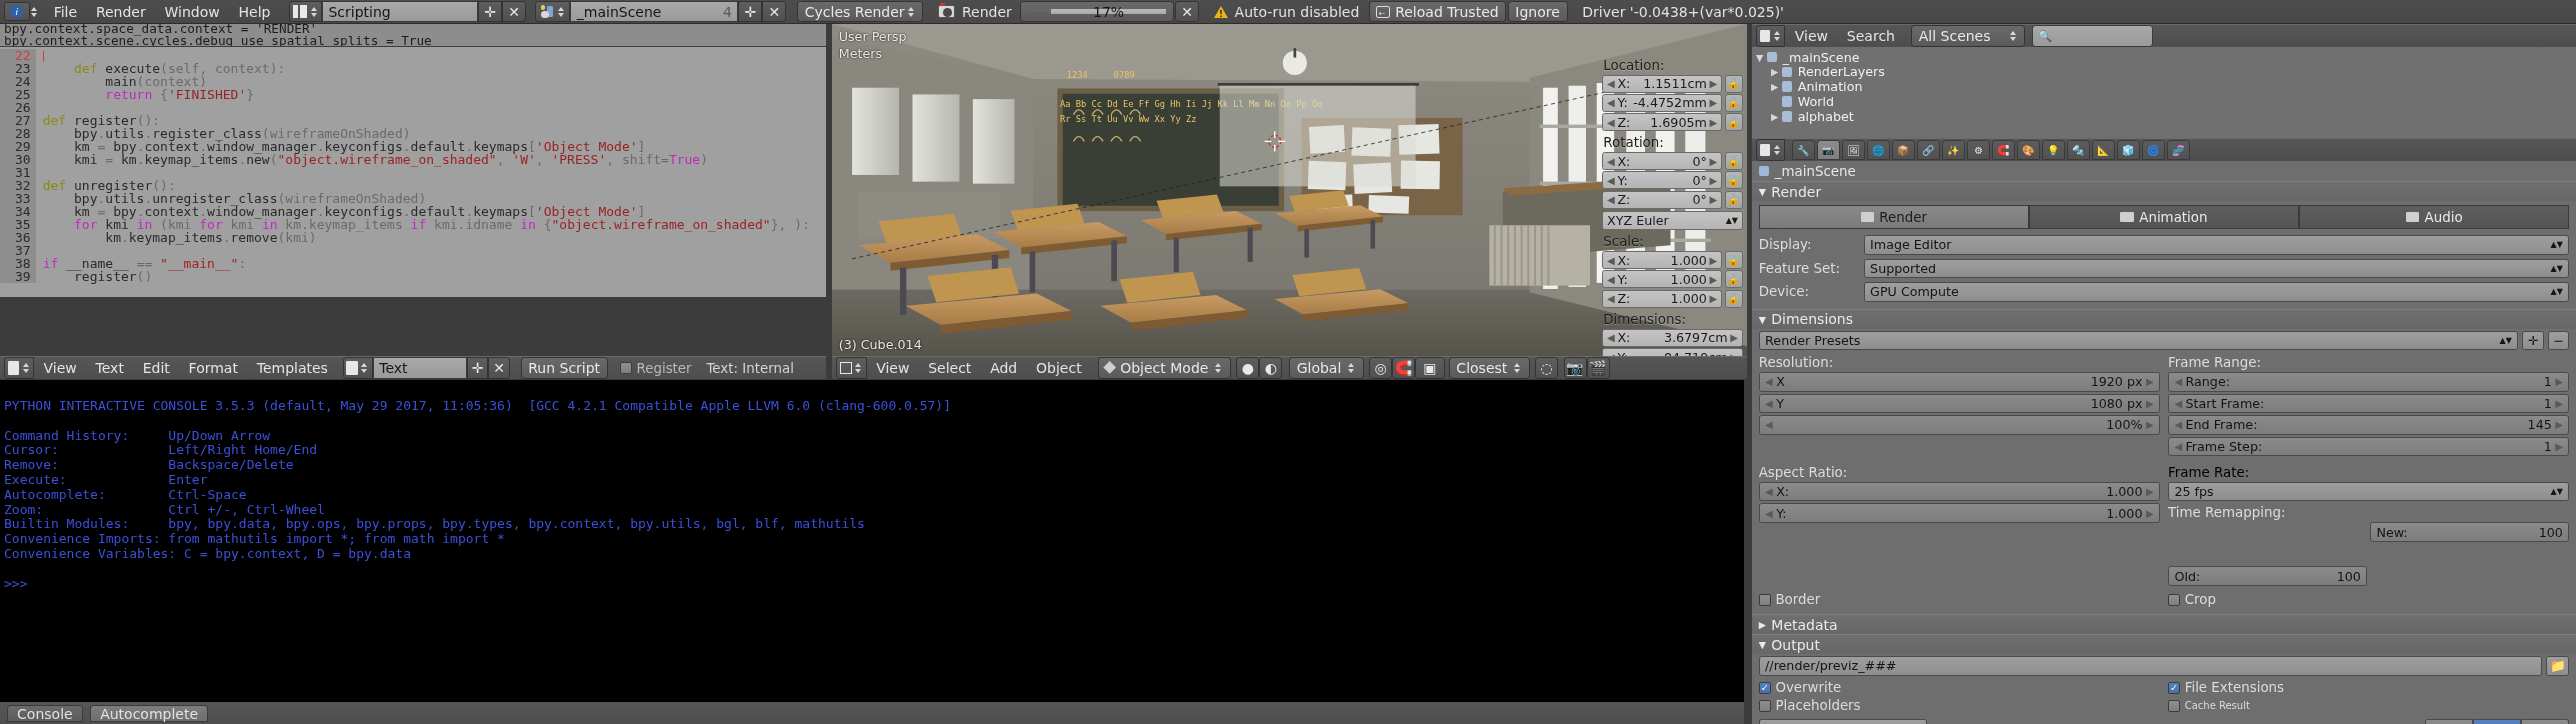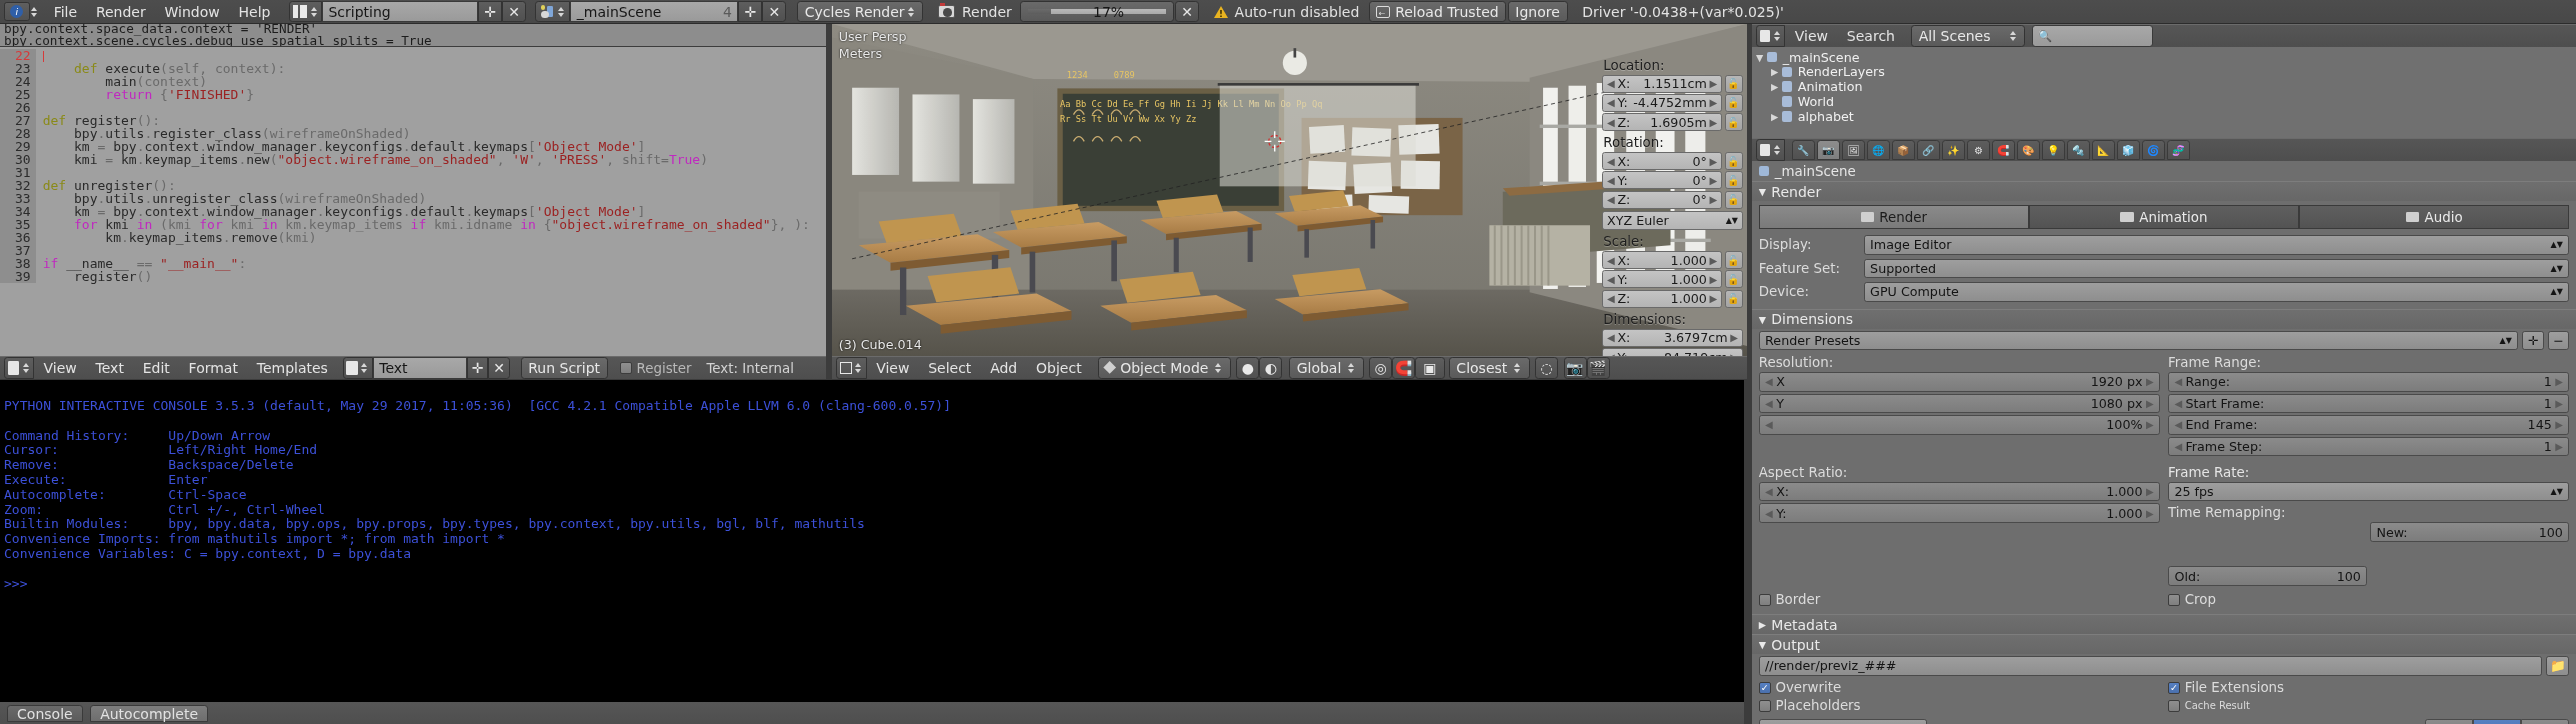--- a/index.html
+++ b/index.html
@@ -210,21 +210,21 @@
     <span>Ignore</span>
   </div>
   <span style="margin-left:14.8px;">Driver '-0.0438+(var*0.025)'</span>
 </div>
 
 <div id="infostrip">
   <div>bpy.context.space_data.context = 'RENDER'</div>
   <div style="margin-top:1.3px;">bpy.context.scene.cycles.debug_use_spatial_splits = True</div>
 </div>
 
-<div class="pane" id="texted" style="top:47px;height:309px;">
+<div class="pane" id="texted" style="top:47px;height:250px;">
   <div class="codewrap" id="codewrap">
       <div class="cl"><span class="ln cur">22</span><span class="code"><span class="cur-caret"></span></span></div>
       <div class="cl"><span class="ln">23</span><span class="code"><span>    </span><span class="kw">def</span><span> execute</span><span class="bi">(self, context):</span></span></div>
       <div class="cl"><span class="ln">24</span><span class="code"><span>        main</span><span class="bi">(context)</span></span></div>
       <div class="cl"><span class="ln">25</span><span class="code"><span>        </span><span class="kw2">return</span><span class="bi"> {</span><span class="str">'FINISHED'</span><span class="bi">}</span></span></div>
       <div class="cl"><span class="ln">26</span><span class="code"></span></div>
       <div class="cl"><span class="ln">27</span><span class="code"><span class="kw">def</span><span> register</span><span class="bi">():</span></span></div>
       <div class="cl"><span class="ln">28</span><span class="code"><span>    bpy</span><span class="bi">.</span><span>utils</span><span class="bi">.</span><span>register_class</span><span class="bi">(wireframeOnShaded)</span></span></div>
       <div class="cl"><span class="ln">29</span><span class="code"><span>    km </span><span class="bi">= </span><span>bpy</span><span class="bi">.</span><span>context</span><span class="bi">.</span><span>window_manager</span><span class="bi">.</span><span>keyconfigs</span><span class="bi">.</span><span>default</span><span class="bi">.</span><span>keymaps</span><span class="bi">[</span><span class="str">'Object Mode'</span><span class="bi">]</span></span></div>
       <div class="cl"><span class="ln">30</span><span class="code"><span>    kmi </span><span class="bi">= </span><span>km</span><span class="bi">.</span><span>keymap_items</span><span class="bi">.</span><span>new</span><span class="bi">(</span><span class="str">"object.wireframe_on_shaded"</span><span class="bi">, </span><span class="str">'W'</span><span class="bi">, </span><span class="str">'PRESS'</span><span class="bi">, shift</span><span class="bi">=</span><span class="kw2">True</span><span class="bi">)</span></span></div>
@@ -867,21 +867,21 @@
             <span class="arrL">◀</span>
             <span style="flex: 1 1 0%; display: flex; justify-content: space-between; padding: 0px 3.4px;">
               <span>Y:</span>
               <span>1.000</span>
             </span>
             <span class="arrR">▶</span>
           </div>
         </div>
     </div>
     <div>
-      <div style="font-size:13.4px;color:#e5e5e5;margin-bottom:2px;">Frame Rate:</div>
+      <div style="font-size:13.4px;color:#000000;margin-bottom:2px;">Frame Rate:</div>
       <div class="pfield" style="margin-bottom:2px;">
         <span>25 fps</span>
           <span style="font-size:8px;">▲▼</span>
       </div>
       <div style="font-size:13.4px;color:#dcdcdc;margin:4px 0 2px;">Time Remapping:</div>
       <div style="display:flex;gap:2.7px;" id="remaprows">
           <div class="pnum" style="flex: 1 1 0%; margin-top: 44px;">
             <span style="flex: 1 1 0%; display: flex; justify-content: space-between;">
               <span>Old:</span>
               <span>100</span>

